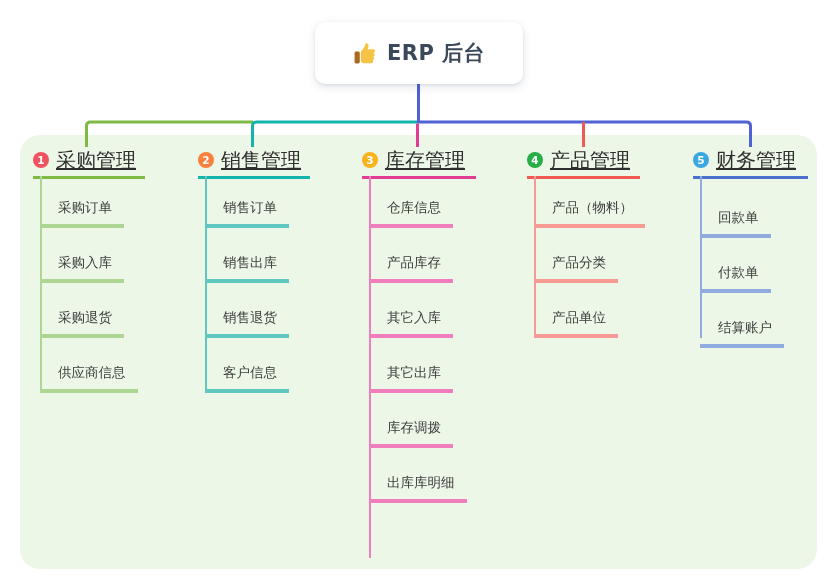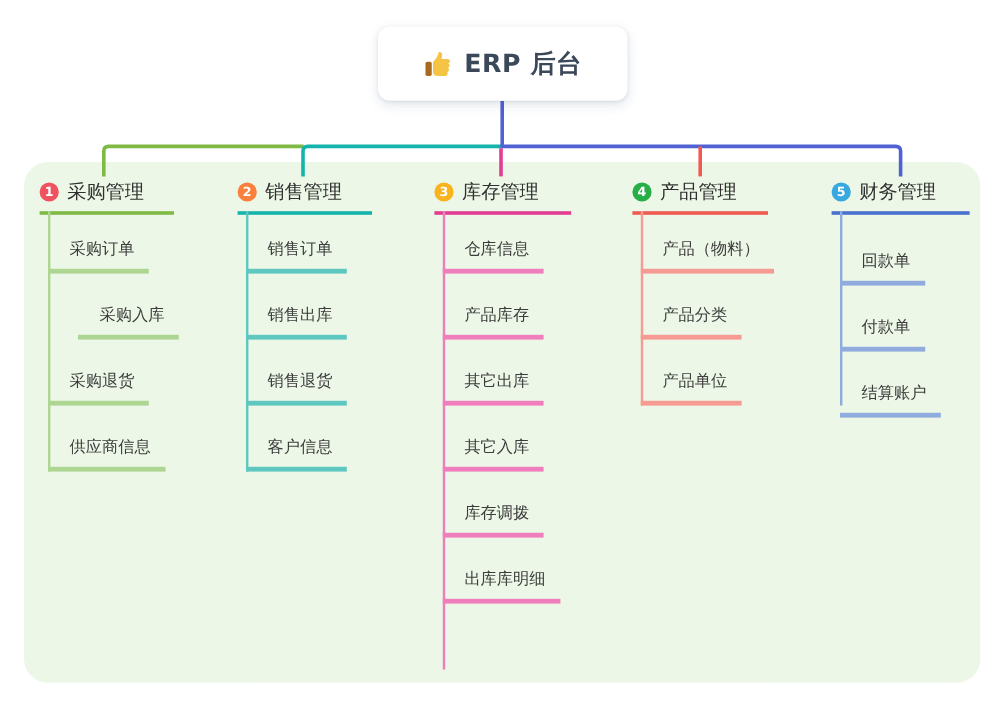--- a/index.html
+++ b/index.html
@@ -21,21 +21,21 @@
   .root-title{font-size:21px;font-weight:600;color:#3b4859;letter-spacing:.5px;}
   .branch-header{
     position:absolute;height:26px;display:flex;align-items:center;gap:7px;
     padding-bottom:3px;box-sizing:content-box;
   }
   .badge{
     width:16px;height:16px;border-radius:50%;flex:0 0 16px;
     display:flex;align-items:center;justify-content:center;
     color:#fff;font-size:10.5px;font-weight:600;line-height:1;
   }
-  .branch-label{font-size:16px;color:#2f2f2f;white-space:nowrap;}
+  .branch-label{font-size:20px;color:#2f2f2f;white-space:nowrap;text-decoration:underline;}
   .rail{position:absolute;width:2px;}
   .children{position:absolute;display:flex;flex-direction:column;align-items:flex-start;}
   .child-row{height:55px;display:flex;align-items:flex-end;}
   .child{
     font-size:13.5px;color:#3c3c3c;white-space:nowrap;
     padding:0 12px 7px 18px;border-bottom:4px solid #c2410c;
   }
   .thumb{width:25px;height:25px;flex:0 0 25px;}
 </style>
 </head>
@@ -65,21 +65,21 @@
       <div class="branch-header" style="left: 33px; top: 147px; width: 112px; border-bottom: 3px solid rgb(127, 186, 69);">
         <span class="badge" style="background: rgb(240, 82, 95);">1</span>
         <span class="branch-label">采购管理</span>
       </div>
       <div class="rail" style="left: 40px; top: 176px; height: 217px; background: rgb(174, 214, 147);"></div>
       <div class="children" style="left: 40px; top: 173px;">
         <div class="child-row">
           <span class="child" style="border-bottom-color: rgb(174, 214, 147);">采购订单</span>
         </div>
         <div class="child-row">
-          <span class="child" style="border-bottom-color: rgb(174, 214, 147); margin-left: 25px;">采购入库</span>
+          <span class="child" style="border-bottom-color: rgb(174, 214, 147);">采购入库</span>
         </div>
         <div class="child-row">
           <span class="child" style="border-bottom-color: rgb(174, 214, 147); margin-top: 18px;">采购退货</span>
         </div>
         <div class="child-row">
           <span class="child" style="border-bottom-color: rgb(174, 214, 147);">供应商信息</span>
         </div>
       </div>
       <div class="branch-header" style="left: 198px; top: 147px; width: 112px; border-bottom: 3px solid rgb(20, 179, 171);">
         <span class="badge" style="background: rgb(249, 129, 61);">2</span>
@@ -106,24 +106,24 @@
       </div>
       <div class="rail" style="left: 369px; top: 176px; height: 382px; background: rgb(240, 126, 188);"></div>
       <div class="children" style="left: 369px; top: 173px;">
         <div class="child-row">
           <span class="child" style="border-bottom-color: rgb(240, 126, 188); font-family: Liberation Serif, serif;">仓库信息</span>
         </div>
         <div class="child-row">
           <span class="child" style="border-bottom-color: rgb(240, 126, 188);">产品库存</span>
         </div>
         <div class="child-row">
-          <span class="child" style="border-bottom-color: rgb(240, 126, 188);">其它出库</span>
+          <span class="child" style="border-bottom-color: rgb(240, 126, 188);">其它入库</span>
         </div>
         <div class="child-row">
-          <span class="child" style="border-bottom-color: rgb(240, 126, 188);">其它入库</span>
+          <span class="child" style="border-bottom-color: rgb(240, 126, 188);">其它出库</span>
         </div>
         <div class="child-row">
           <span class="child" style="border-bottom-color: rgb(240, 126, 188);">库存调拨</span>
         </div>
         <div class="child-row">
           <span class="child" style="border-bottom-color: rgb(240, 126, 188);">出库库明细</span>
         </div>
       </div>
       <div class="branch-header" style="left: 527px; top: 147px; width: 113px; border-bottom: 3px solid rgb(241, 90, 82);">
         <span class="badge" style="background: rgb(39, 174, 71);">4</span>

